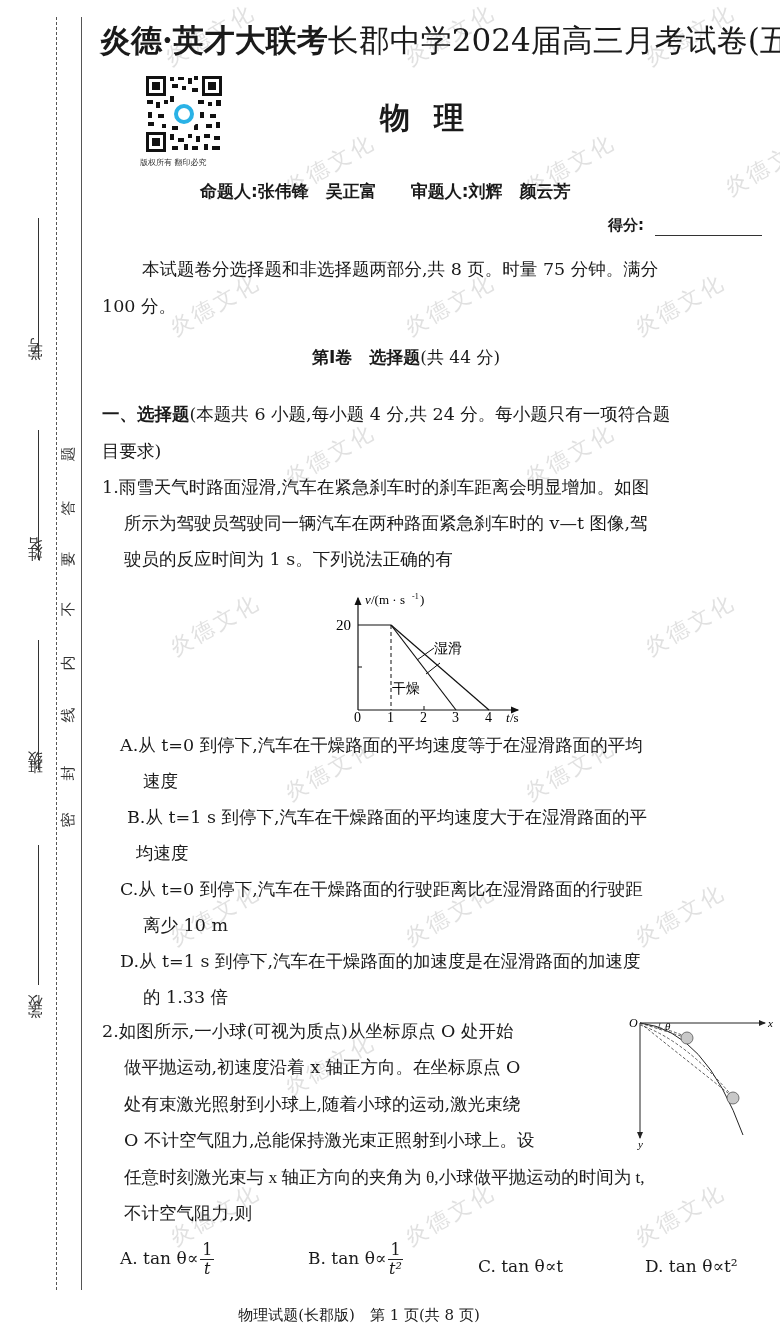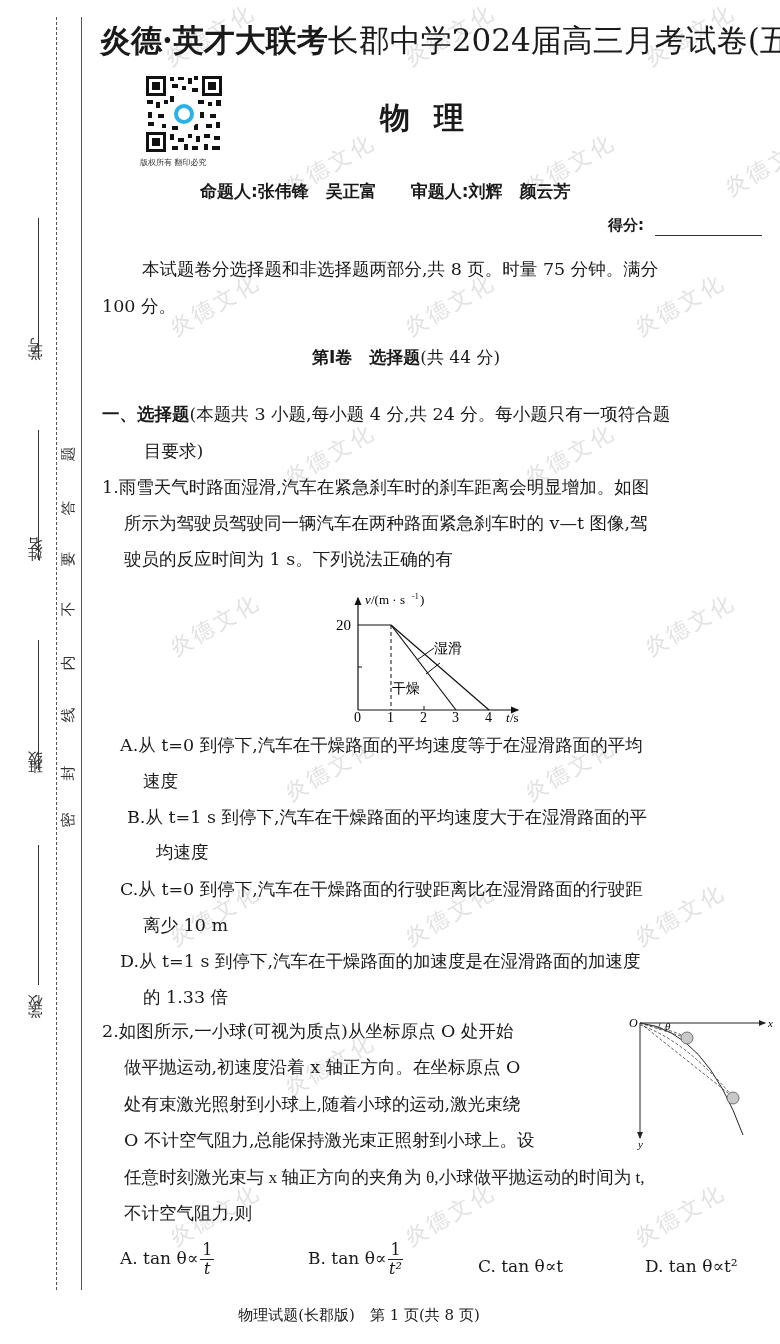--- a/index.html
+++ b/index.html
@@ -156,23 +156,23 @@
 <div class="abs score-line"></div>
 
 <div class="abs para" style="left:142px;top:252px;">本试题卷分选择题和非选择题两部分,共 8 页。时量 75 分钟。满分</div>
 <div class="abs para" style="left:102px;top:289px;">100 分。</div>
 
 <div class="abs section-title">
   <b class="sans">第Ⅰ卷　选择题</b><span>(共 44 分)</span>
 </div>
 
 <div class="abs q-text" style="top:397px;">
-  <b class="sans">一、选择题</b><span>(本题共 3 小题,每小题 4 分,共 24 分。每小题只有一项符合题</span>
-</div>
-<div class="abs q-text" style="top:434px;margin-left:42px;">目要求)</div>
+  <b class="sans">一、选择题</b><span>(本题共 6 小题,每小题 4 分,共 24 分。每小题只有一项符合题</span>
+</div>
+<div class="abs q-text" style="top:434px;">目要求)</div>
 
 <div class="abs q-text" style="top:470px;">
   <span>1.</span><span>雨雪天气时路面湿滑,汽车在紧急刹车时的刹车距离会明显增加。如图</span>
 </div>
 <div class="abs q-text indent" style="top:506px;">所示为驾驶员驾驶同一辆汽车在两种路面紧急刹车时的 v—t 图像,驾</div>
 <div class="abs q-text indent" style="top:542px;">驶员的反应时间为 1 s。下列说法正确的有</div>
 
 <div class="abs" style="left:332px;top:590px;width:190px;height:136px;">
   <svg width="190" height="136" viewBox="0 0 190 136" font-family="Liberation Serif, serif">
     <defs>
@@ -207,21 +207,21 @@
   </svg>
 </div>
 
 <div class="abs q-text" style="left:120px;top:728px;">
   <span>A.</span><span>从 t=0 到停下,汽车在干燥路面的平均速度等于在湿滑路面的平均</span>
 </div>
 <div class="abs q-text" style="left:143px;top:764px;">速度</div>
 <div class="abs q-text" style="left:120px;top:800px;margin-left:7px;">
   <span>B.</span><span>从 t=1 s 到停下,汽车在干燥路面的平均速度大于在湿滑路面的平</span>
 </div>
-<div class="abs q-text" style="left:156px;top:836px;font-family:Liberation Mono, monospace;">均速度</div>
+<div class="abs q-text" style="left:136px;top:836px;">均速度</div>
 <div class="abs q-text" style="left:120px;top:872px;">
   <span>C.</span><span>从 t=0 到停下,汽车在干燥路面的行驶距离比在湿滑路面的行驶距</span>
 </div>
 <div class="abs q-text" style="left:143px;top:908px;">离少 10 m</div>
 <div class="abs q-text" style="left:120px;top:944px;">
   <span>D.</span><span>从 t=1 s 到停下,汽车在干燥路面的加速度是在湿滑路面的加速度</span>
 </div>
 <div class="abs q-text" style="left:143px;top:980px;">的 1.33 倍</div>
 
 <div class="abs q-text" style="top:1014px;">

